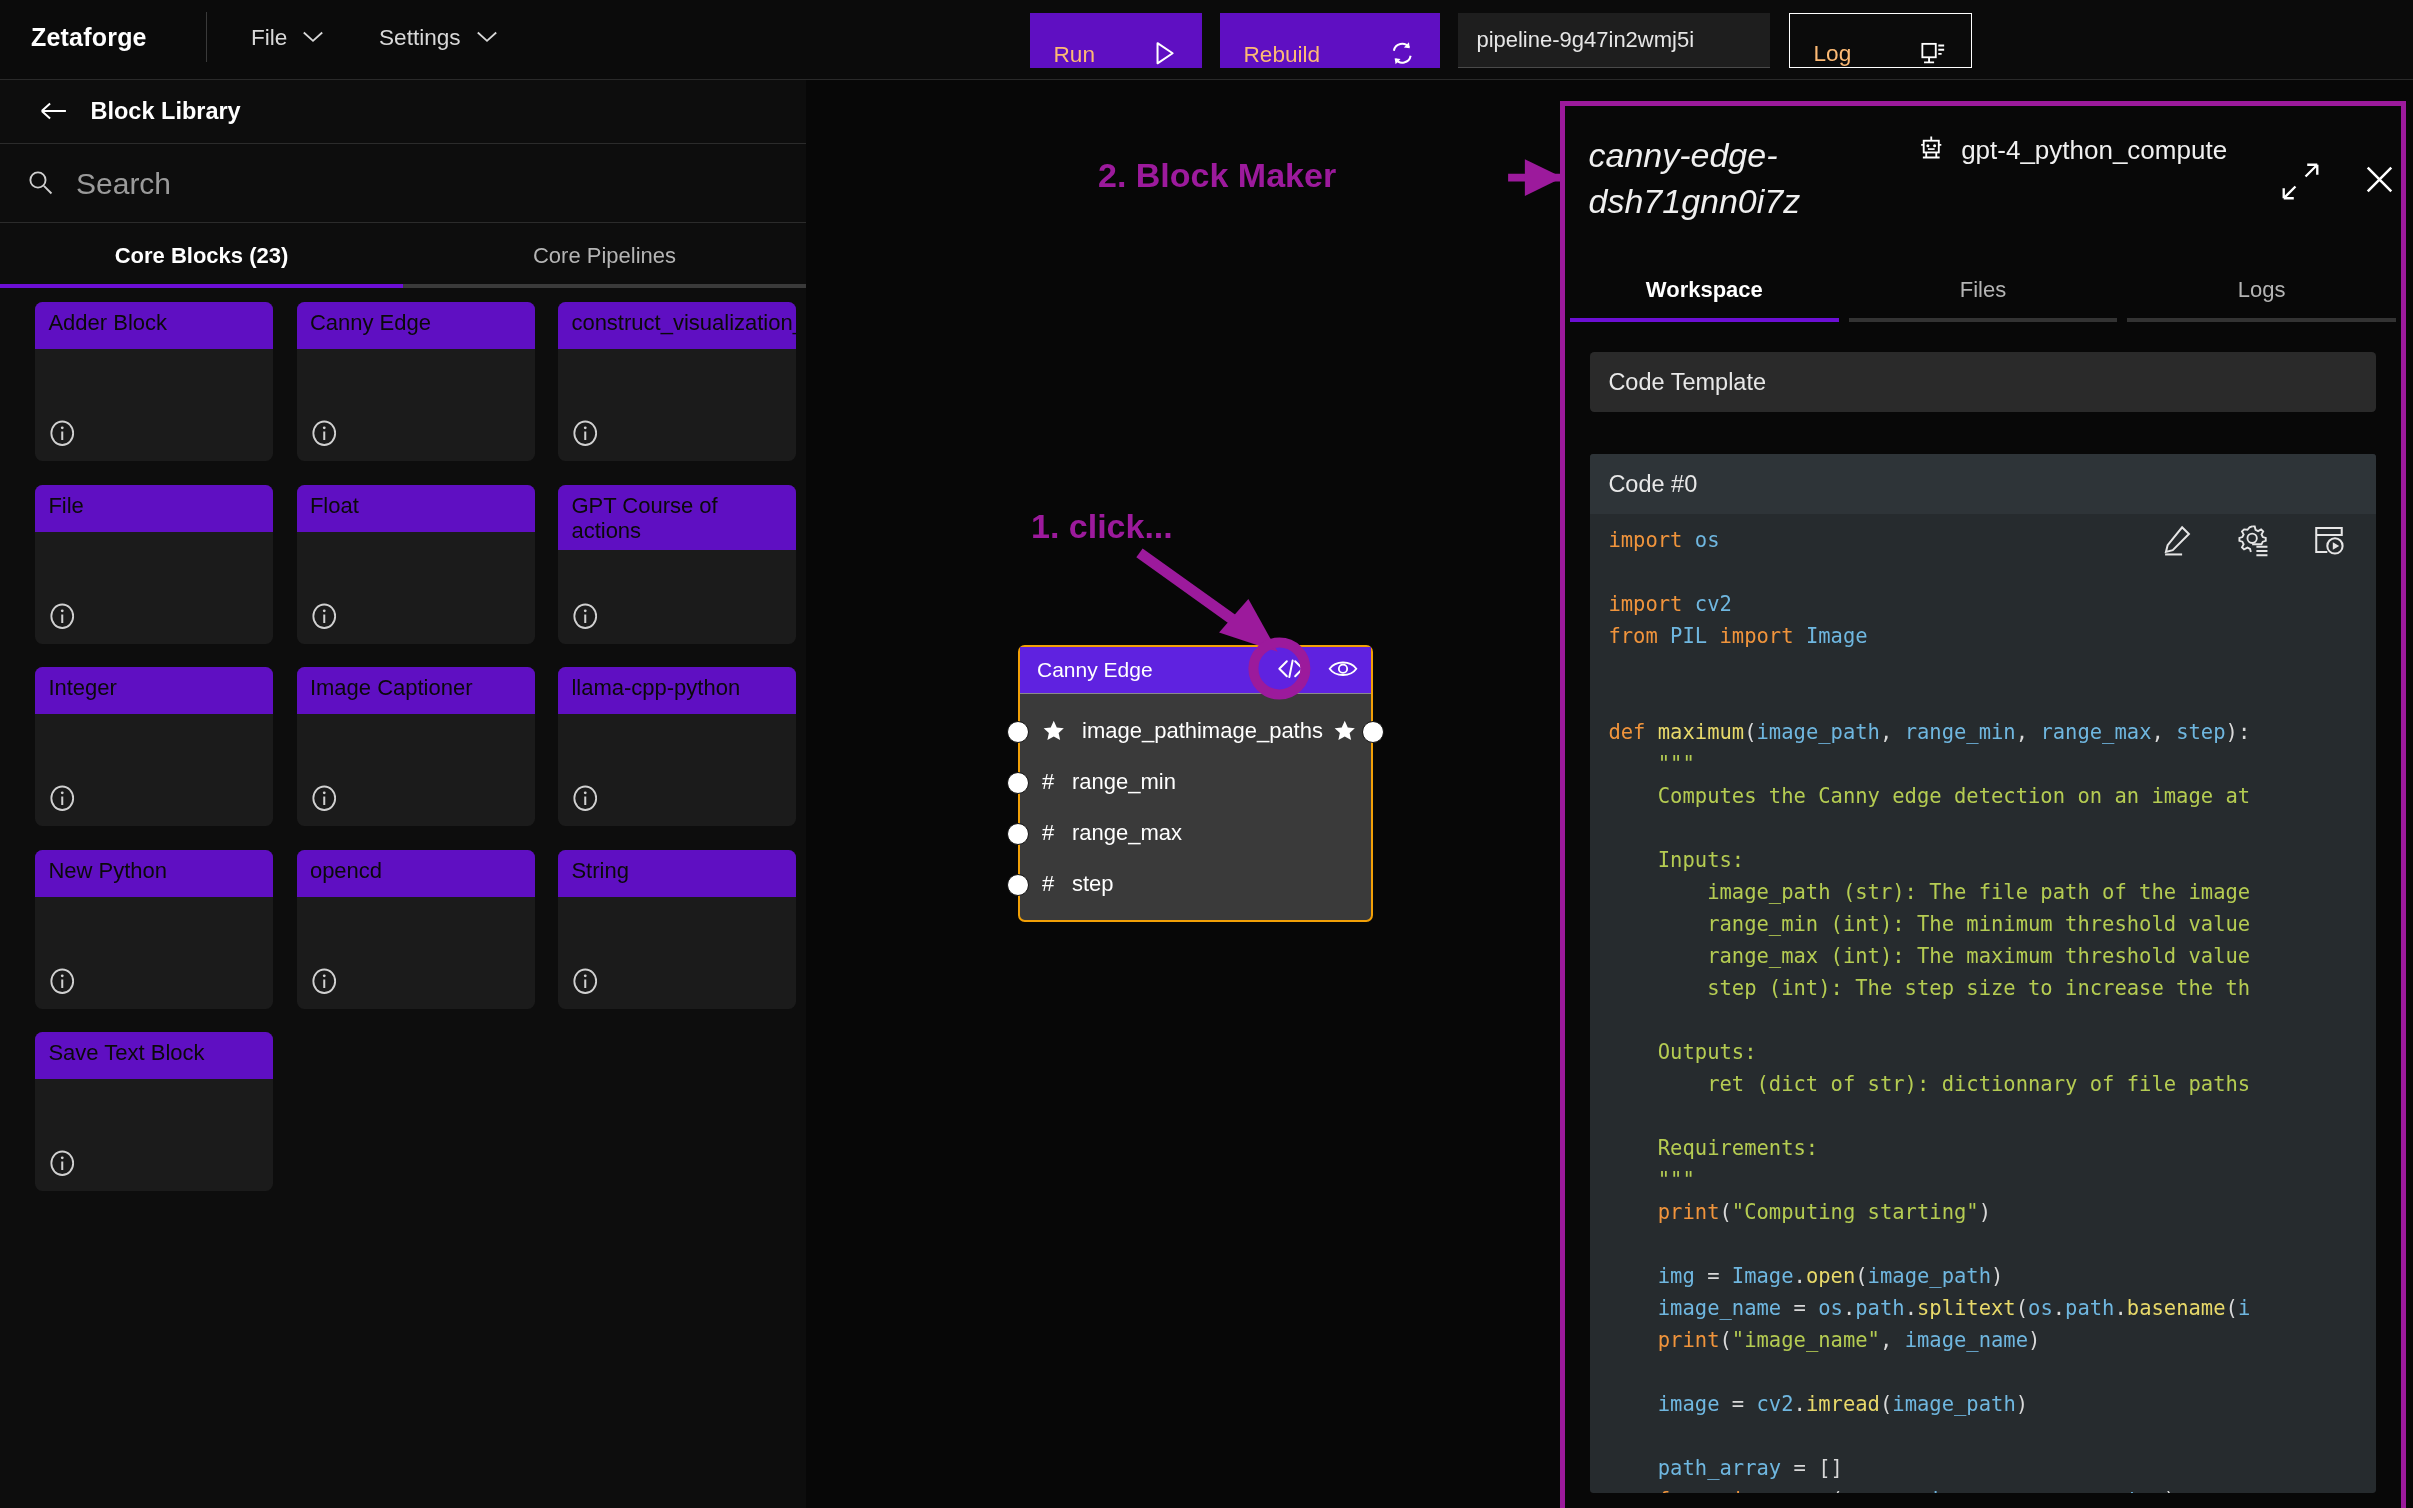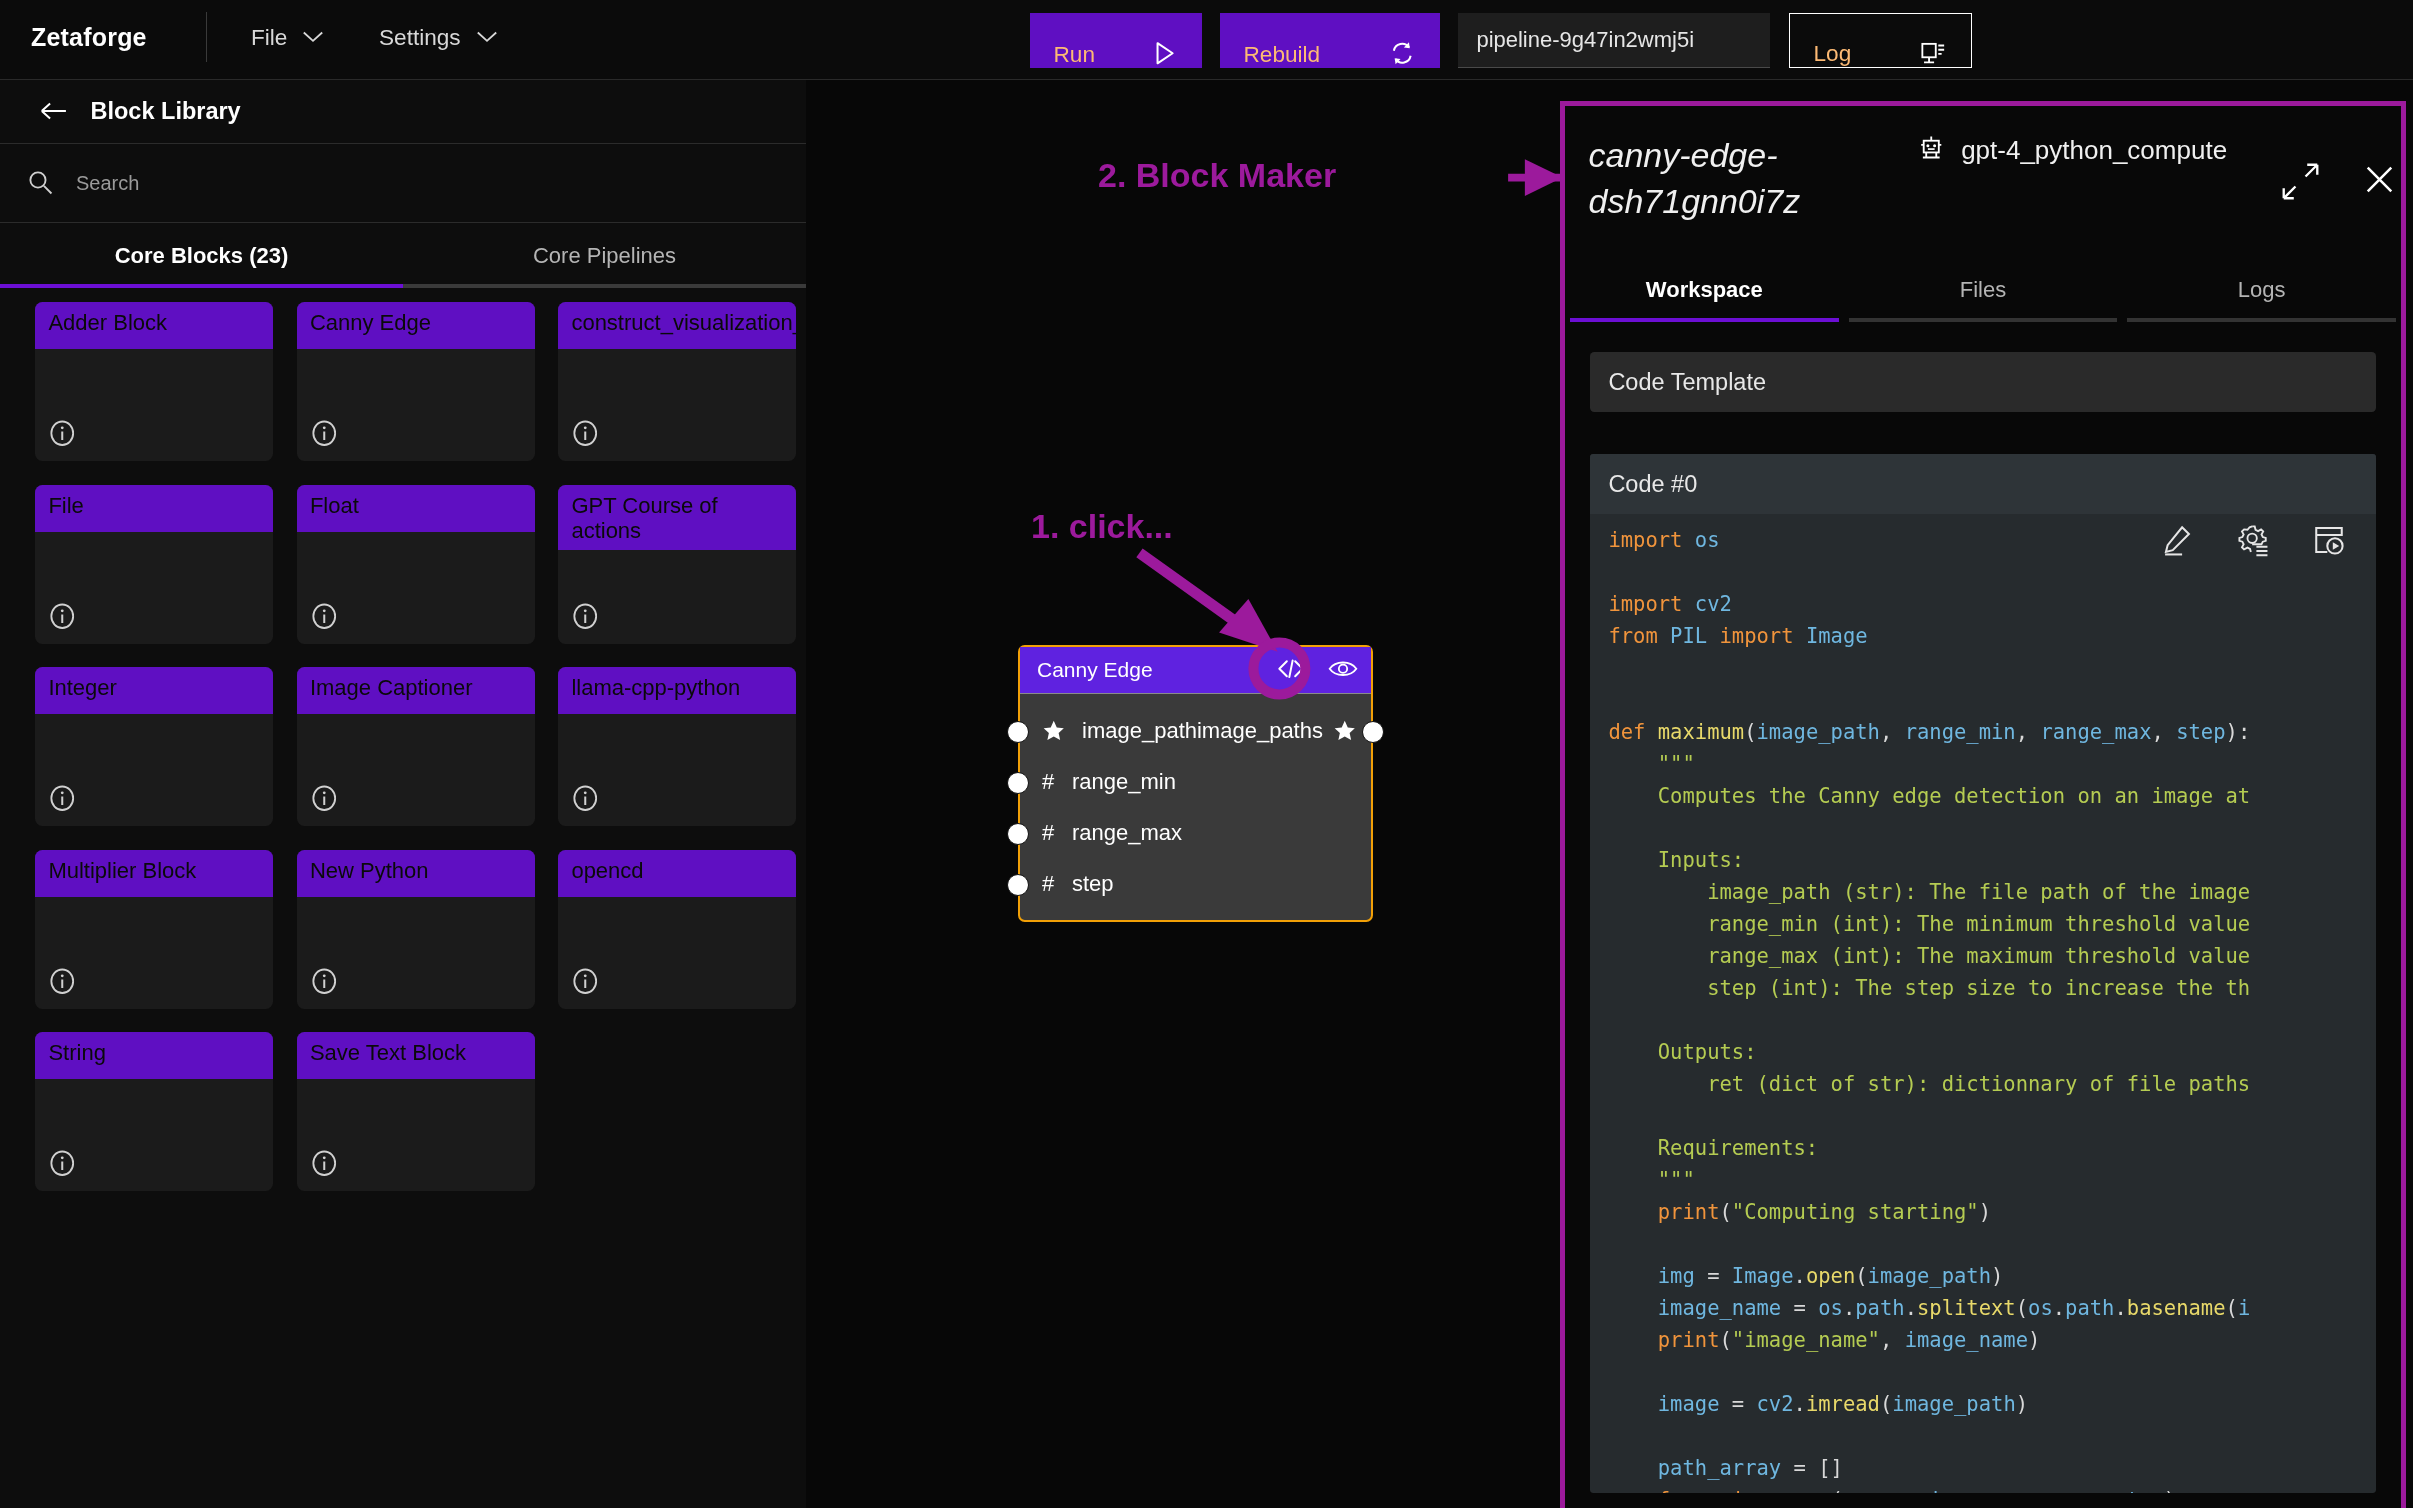--- a/index.html
+++ b/index.html
@@ -69,21 +69,21 @@
   .sb-title { font-size: 23.5px; font-weight: bold; color: #ffffff; }
 
   .sb-search {
     position: absolute; left: 0; top: 65px; width: 806px; height: 78px;
     display: flex; align-items: center; gap: 22px; padding-left: 27px;
     border-bottom: 0.8px solid #2b2b2b;
   }
   .sb-search input {
     background: transparent; border: none; outline: none;
     font-family: "Liberation Sans", sans-serif;
-    font-size: 20px; color: #e0e0e0; width: 637px;
+    font-size: 30px; color: #e0e0e0; width: 637px;
   }
   .sb-search input::placeholder { color: #9a9a9a; }
 
   .sb-tabs {
     position: absolute; left: 0; top: 143px; width: 806px; height: 65px;
     display: flex;
   }
   .sb-tab {
     flex: 1; display: flex; align-items: center; justify-content: center;
     font-size: 22px; color: #b4b4b4; cursor: pointer; position: relative;
@@ -374,28 +374,20 @@
         <div class="block-card">
           <div class="bc-head">Image Captioner</div>
           <div class="bc-info"><svg width="28.5" height="28.5" viewBox="0 0 34 34">
               <ellipse cx="17" cy="17" rx="13" ry="14" fill="none" stroke="#d0d0d0" stroke-width="2.2"></ellipse>
               <path d="M17 15 V25" stroke="#d0d0d0" stroke-width="2.4"></path>
               <circle cx="17" cy="10.5" r="1.7" fill="#d0d0d0"></circle>
             </svg></div>
         </div>
         <div class="block-card">
           <div class="bc-head">llama-cpp-python</div>
-          <div class="bc-info"><svg width="28.5" height="28.5" viewBox="0 0 34 34">
-              <ellipse cx="17" cy="17" rx="13" ry="14" fill="none" stroke="#d0d0d0" stroke-width="2.2"></ellipse>
-              <path d="M17 15 V25" stroke="#d0d0d0" stroke-width="2.4"></path>
-              <circle cx="17" cy="10.5" r="1.7" fill="#d0d0d0"></circle>
-            </svg></div>
-        </div>
-        <div class="block-card">
-          <div class="bc-head">Multiplier Block</div>
           <div class="bc-info"><svg width="28.5" height="28.5" viewBox="0 0 34 34">
               <ellipse cx="17" cy="17" rx="13" ry="14" fill="none" stroke="#d0d0d0" stroke-width="2.2"></ellipse>
               <path d="M17 15 V25" stroke="#d0d0d0" stroke-width="2.4"></path>
               <circle cx="17" cy="10.5" r="1.7" fill="#d0d0d0"></circle>
             </svg></div>
         </div>
         <div class="block-card">
           <div class="bc-head">New Python</div>
           <div class="bc-info"><svg width="28.5" height="28.5" viewBox="0 0 34 34">
               <ellipse cx="17" cy="17" rx="13" ry="14" fill="none" stroke="#d0d0d0" stroke-width="2.2"></ellipse>

